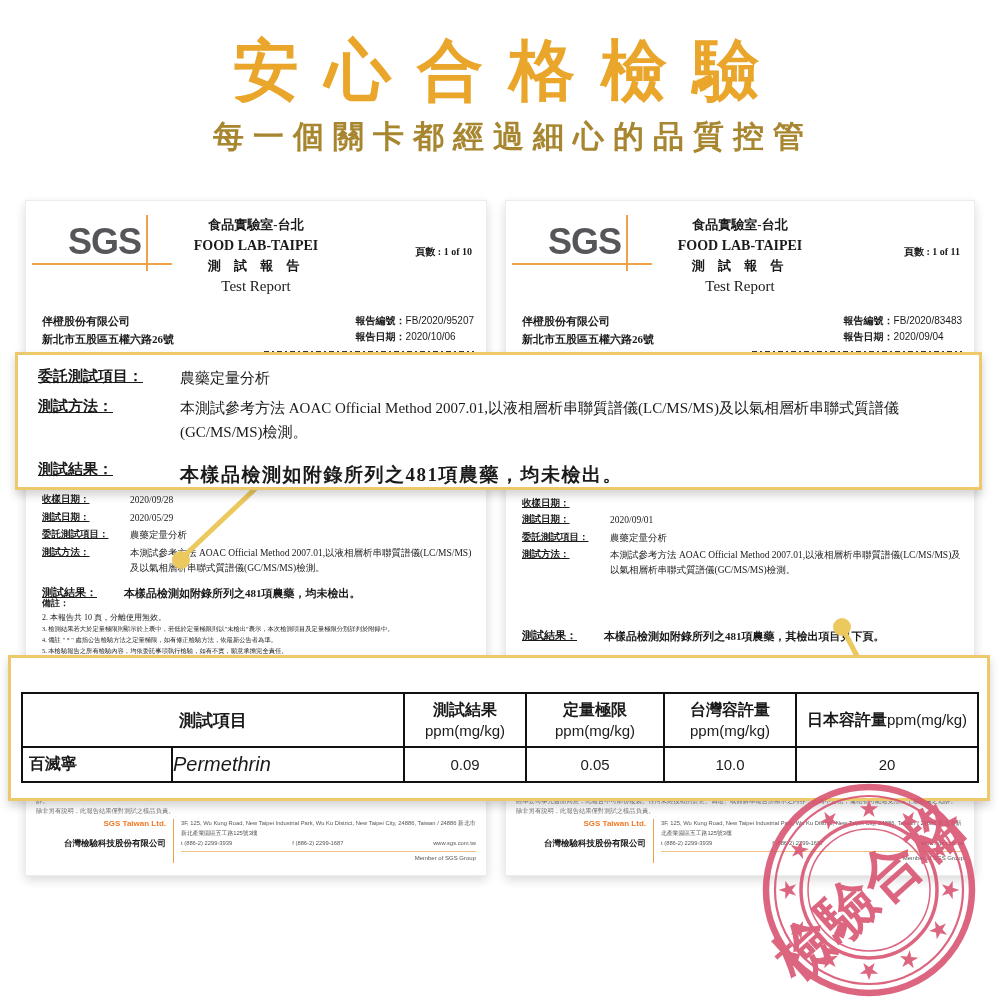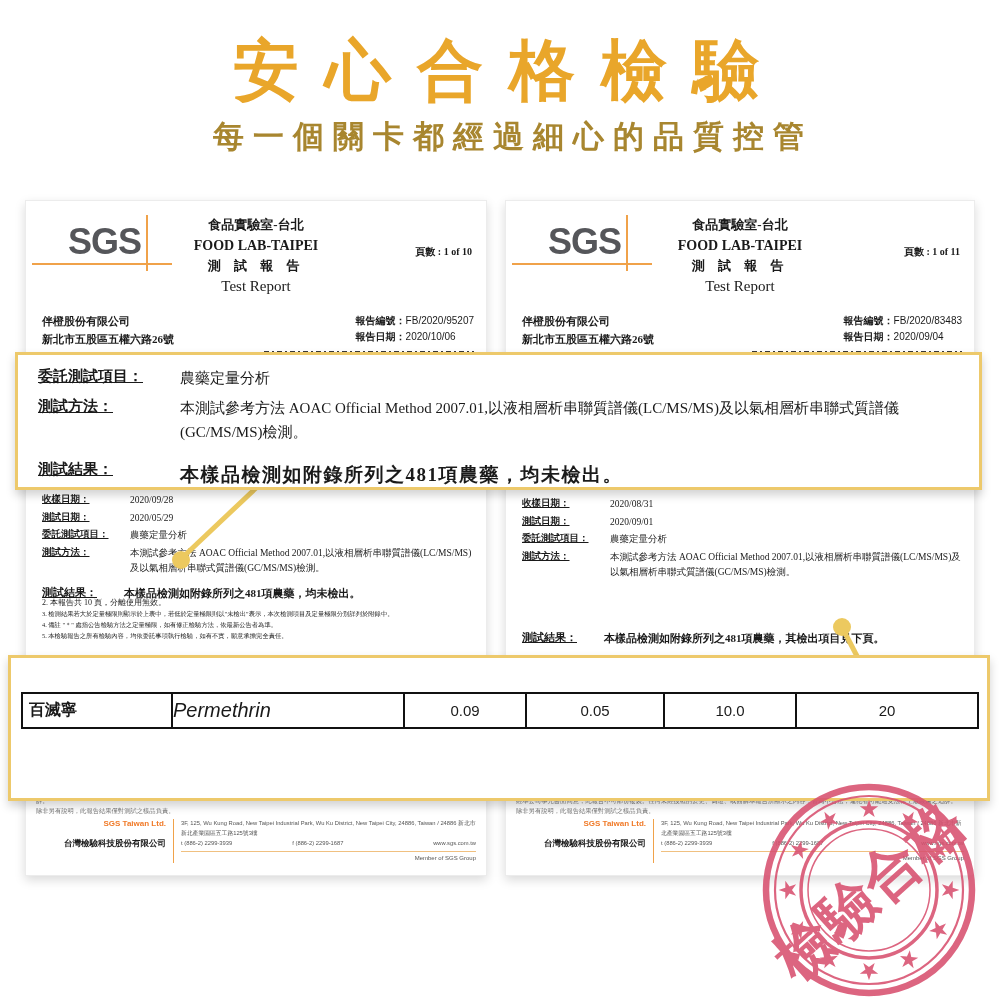--- a/index.html
+++ b/index.html
@@ -151,20 +151,21 @@
         <span class="flabel">測試方法：</span>
         <span class="fvalue">本測試參考方法 AOAC Official Method 2007.01,以液相層析串聯質譜儀(LC/MS/MS)及以氣相層析串聯式質譜儀(GC/MS/MS)檢測。</span>
       </div>
       <div class="frow result">
         <span class="flabel">測試結果：</span>
         <span class="fvalue">本樣品檢測如附錄所列之481項農藥，均未檢出。</span>
       </div>
     </div>
 
     <div class="notes">
+      <div class="notes-title">備註：</div>
       <div class="note-2">2. 本報告共 10 頁，分離使用無效。</div>
       <div class="note-3">3. 檢測結果若大於定量極限則顯示於上表中，若低於定量極限則以"未檢出"表示，本次檢測項目及定量極限分別詳列於附錄中。</div>
       <div class="note-4">4. 備註 "＊" 處指公告檢驗方法之定量極限，如有修正檢驗方法，依最新公告者為準。</div>
       <div class="note-5">5. 本檢驗報告之所有檢驗內容，均依委託事項執行檢驗，如有不實，願意承擔完全責任。</div>
     </div>
 
     <div class="card-footer">
       <div class="legal">
         <span>經本公司事先書面同意，此報告不可部份複製。任何未經授權的變更、偽造、或曲解本報告所顯示之內容，皆為不合法，違犯者可能遭受法律上最嚴厲之追訴。</span><br>
         <span>除非另有說明，此報告結果僅對測試之樣品負責。</span>
@@ -213,21 +214,20 @@
       <div class="repmeta">
         <div><span class="lbl">報告編號：</span><span>FB/2020/83483</span></div>
         <div><span class="lbl">報告日期：</span><span>2020/09/04</span></div>
       </div>
     </div>
     <div class="barcode"></div>
 
     <div class="fields fields-right">
       <div class="frow">
         <span class="flabel">收樣日期：</span>
-        <span class="fvalue">2020/08/31</span>
       </div>
       <div class="frow">
         <span class="flabel">測試日期：</span>
         <span class="fvalue">2020/09/01</span>
       </div>
       <div class="frow">
         <span class="flabel">委託測試項目：</span>
         <span class="fvalue">農藥定量分析</span>
       </div>
       <div class="frow method">
@@ -293,20 +293,38 @@
     <table class="results">
       <colgroup>
         <col style="width:150px">
           <col style="width:232px">
           <col style="width:122px">
         <col style="width:138px">
           <col style="width:132px">
           <col style="width:182px">
       </colgroup>
       <tbody>
+          <tr>
+        <th class="item-h" colspan="2">測試項目</th>
+        <th class="col-h">
+          <span>測試結果</span>
+          <span class="unit">ppm(mg/kg)</span>
+        </th>
+        <th class="col-h">
+          <span>定量極限</span>
+          <span class="unit">ppm(mg/kg)</span>
+        </th>
+        <th class="col-h">
+          <span>台灣容許量</span>
+          <span class="unit">ppm(mg/kg)</span>
+        </th>
+        <th class="col-h">
+          <span>日本容許量</span><span class="unit-inline">ppm(mg/kg)</span>
+        </th>
+      </tr>
       <tr>
         <td class="name-zh-cell">百滅寧</td>
         <td class="name-en-cell">Permethrin</td>
         <td class="num">0.09</td>
         <td class="num">0.05</td>
         <td class="num">10.0</td>
         <td class="num">20</td>
       </tr>
     </tbody>
       </table>

